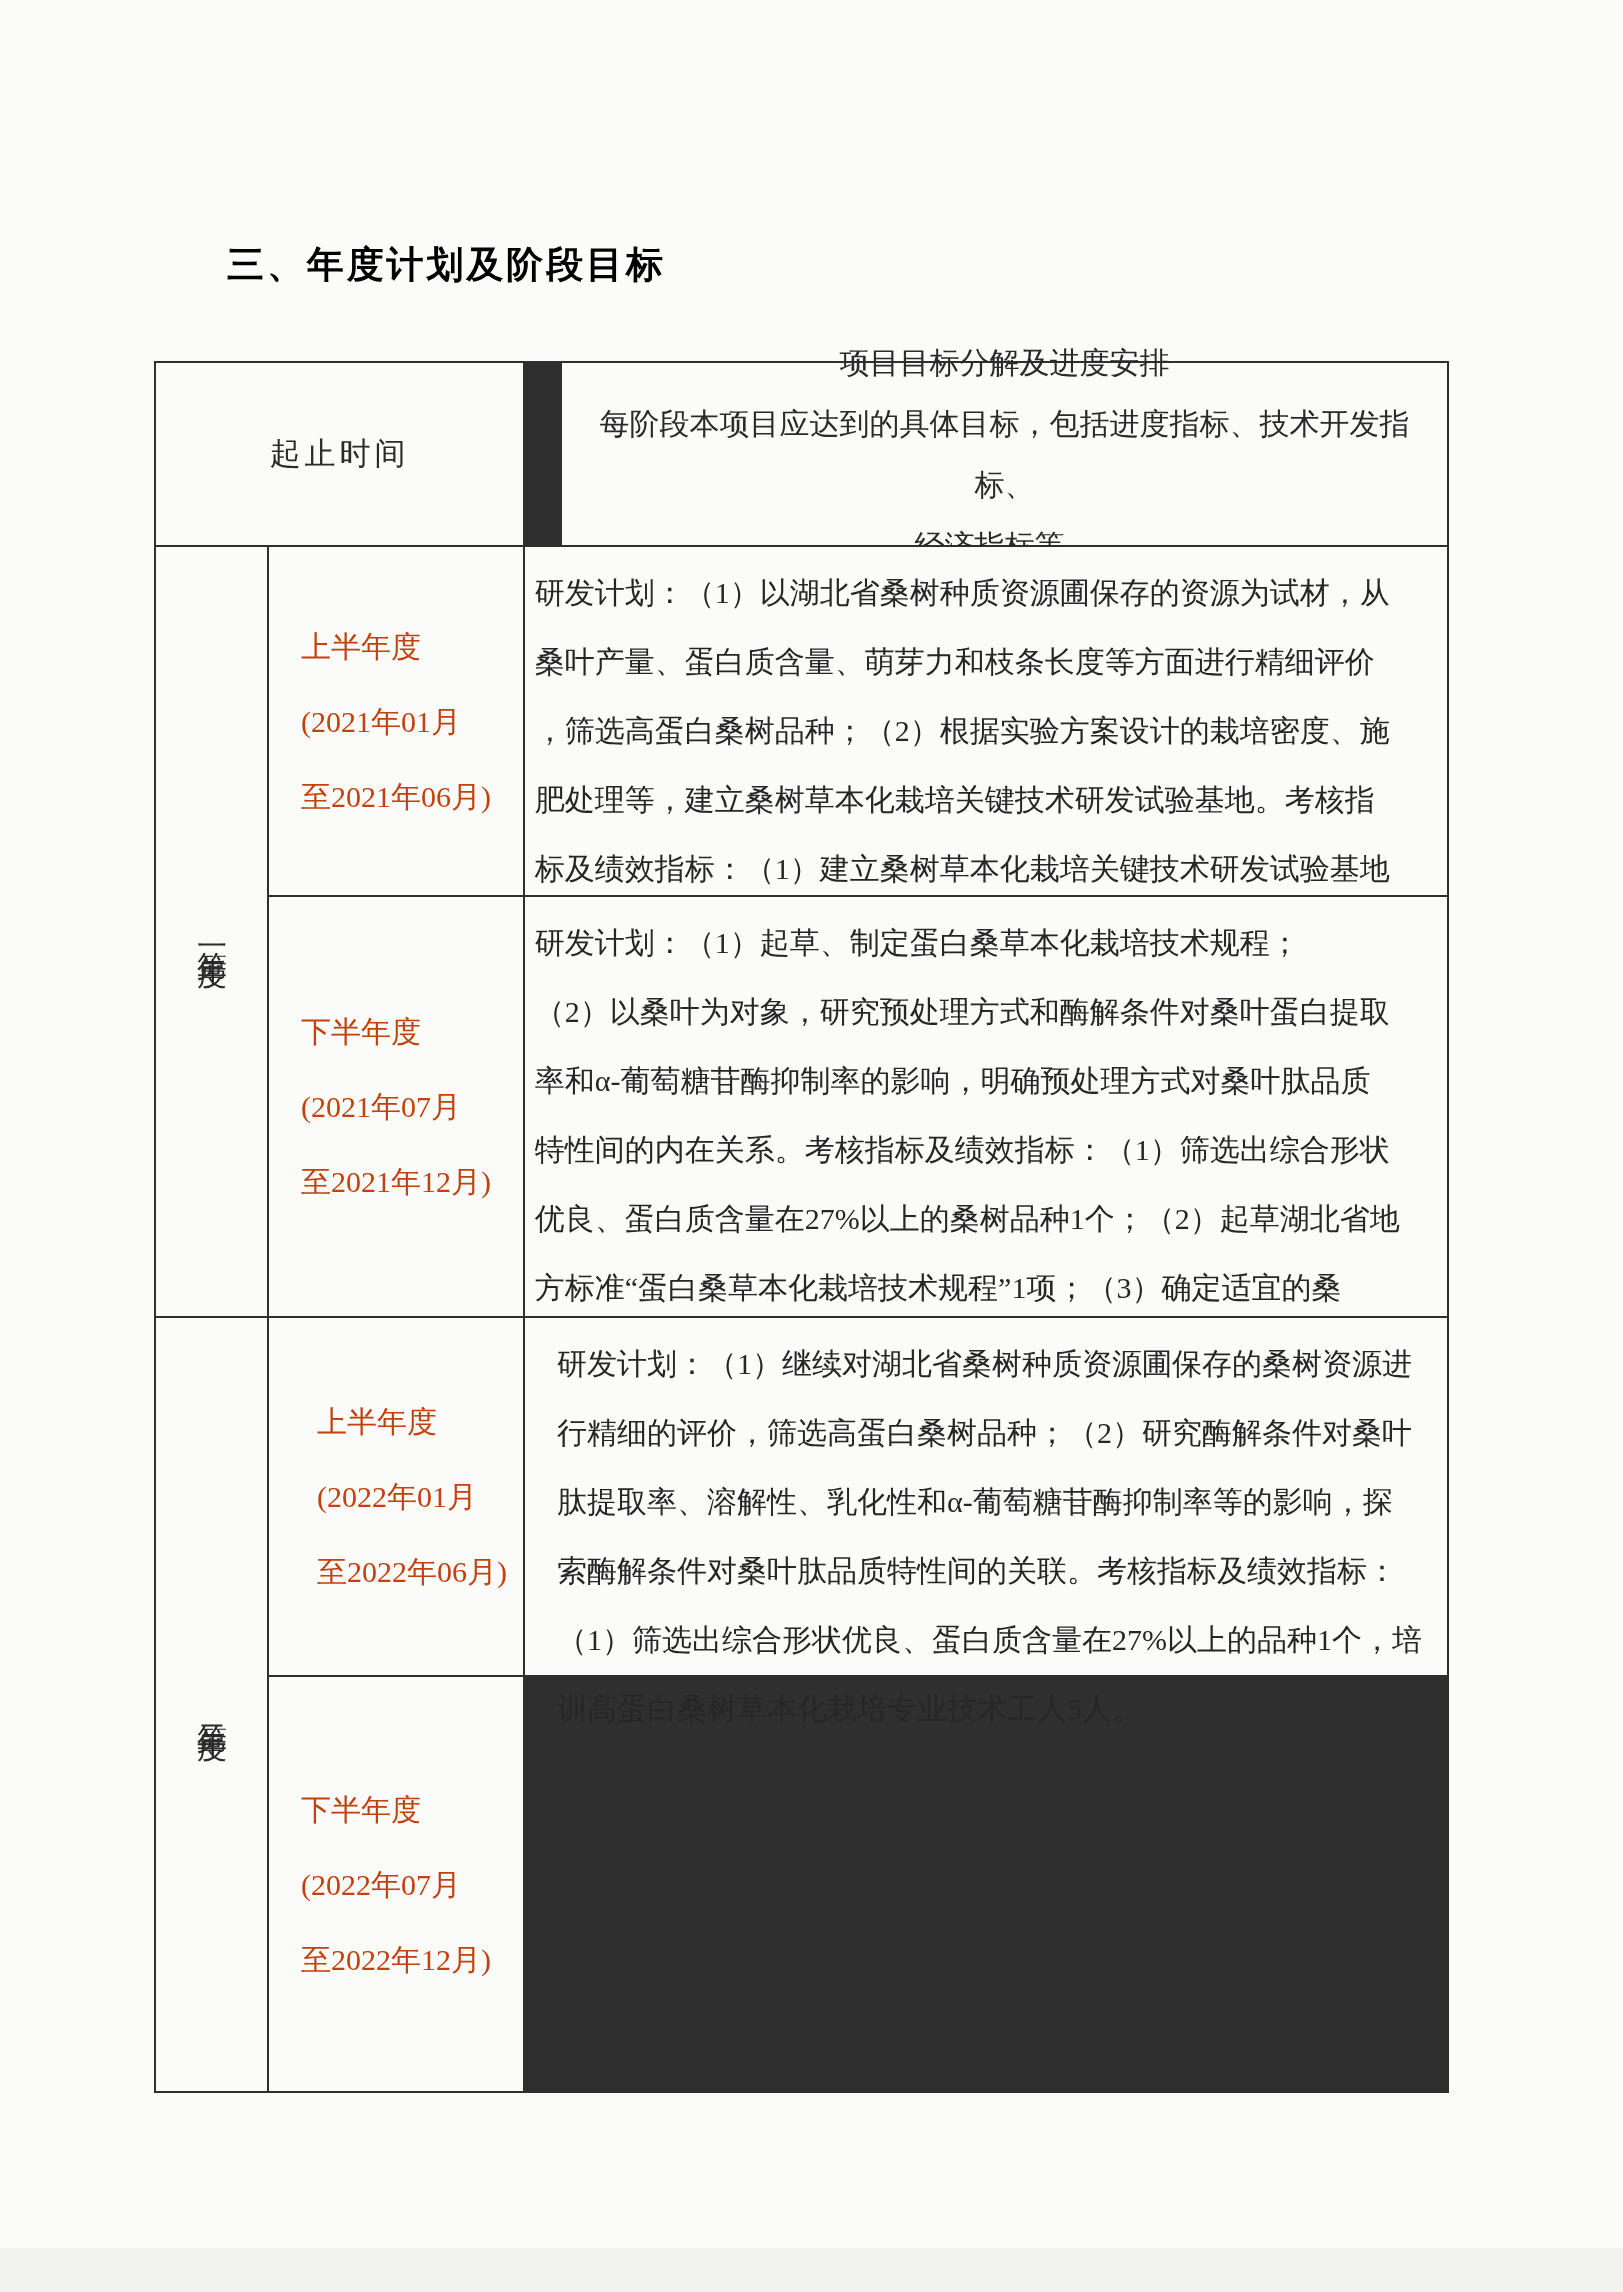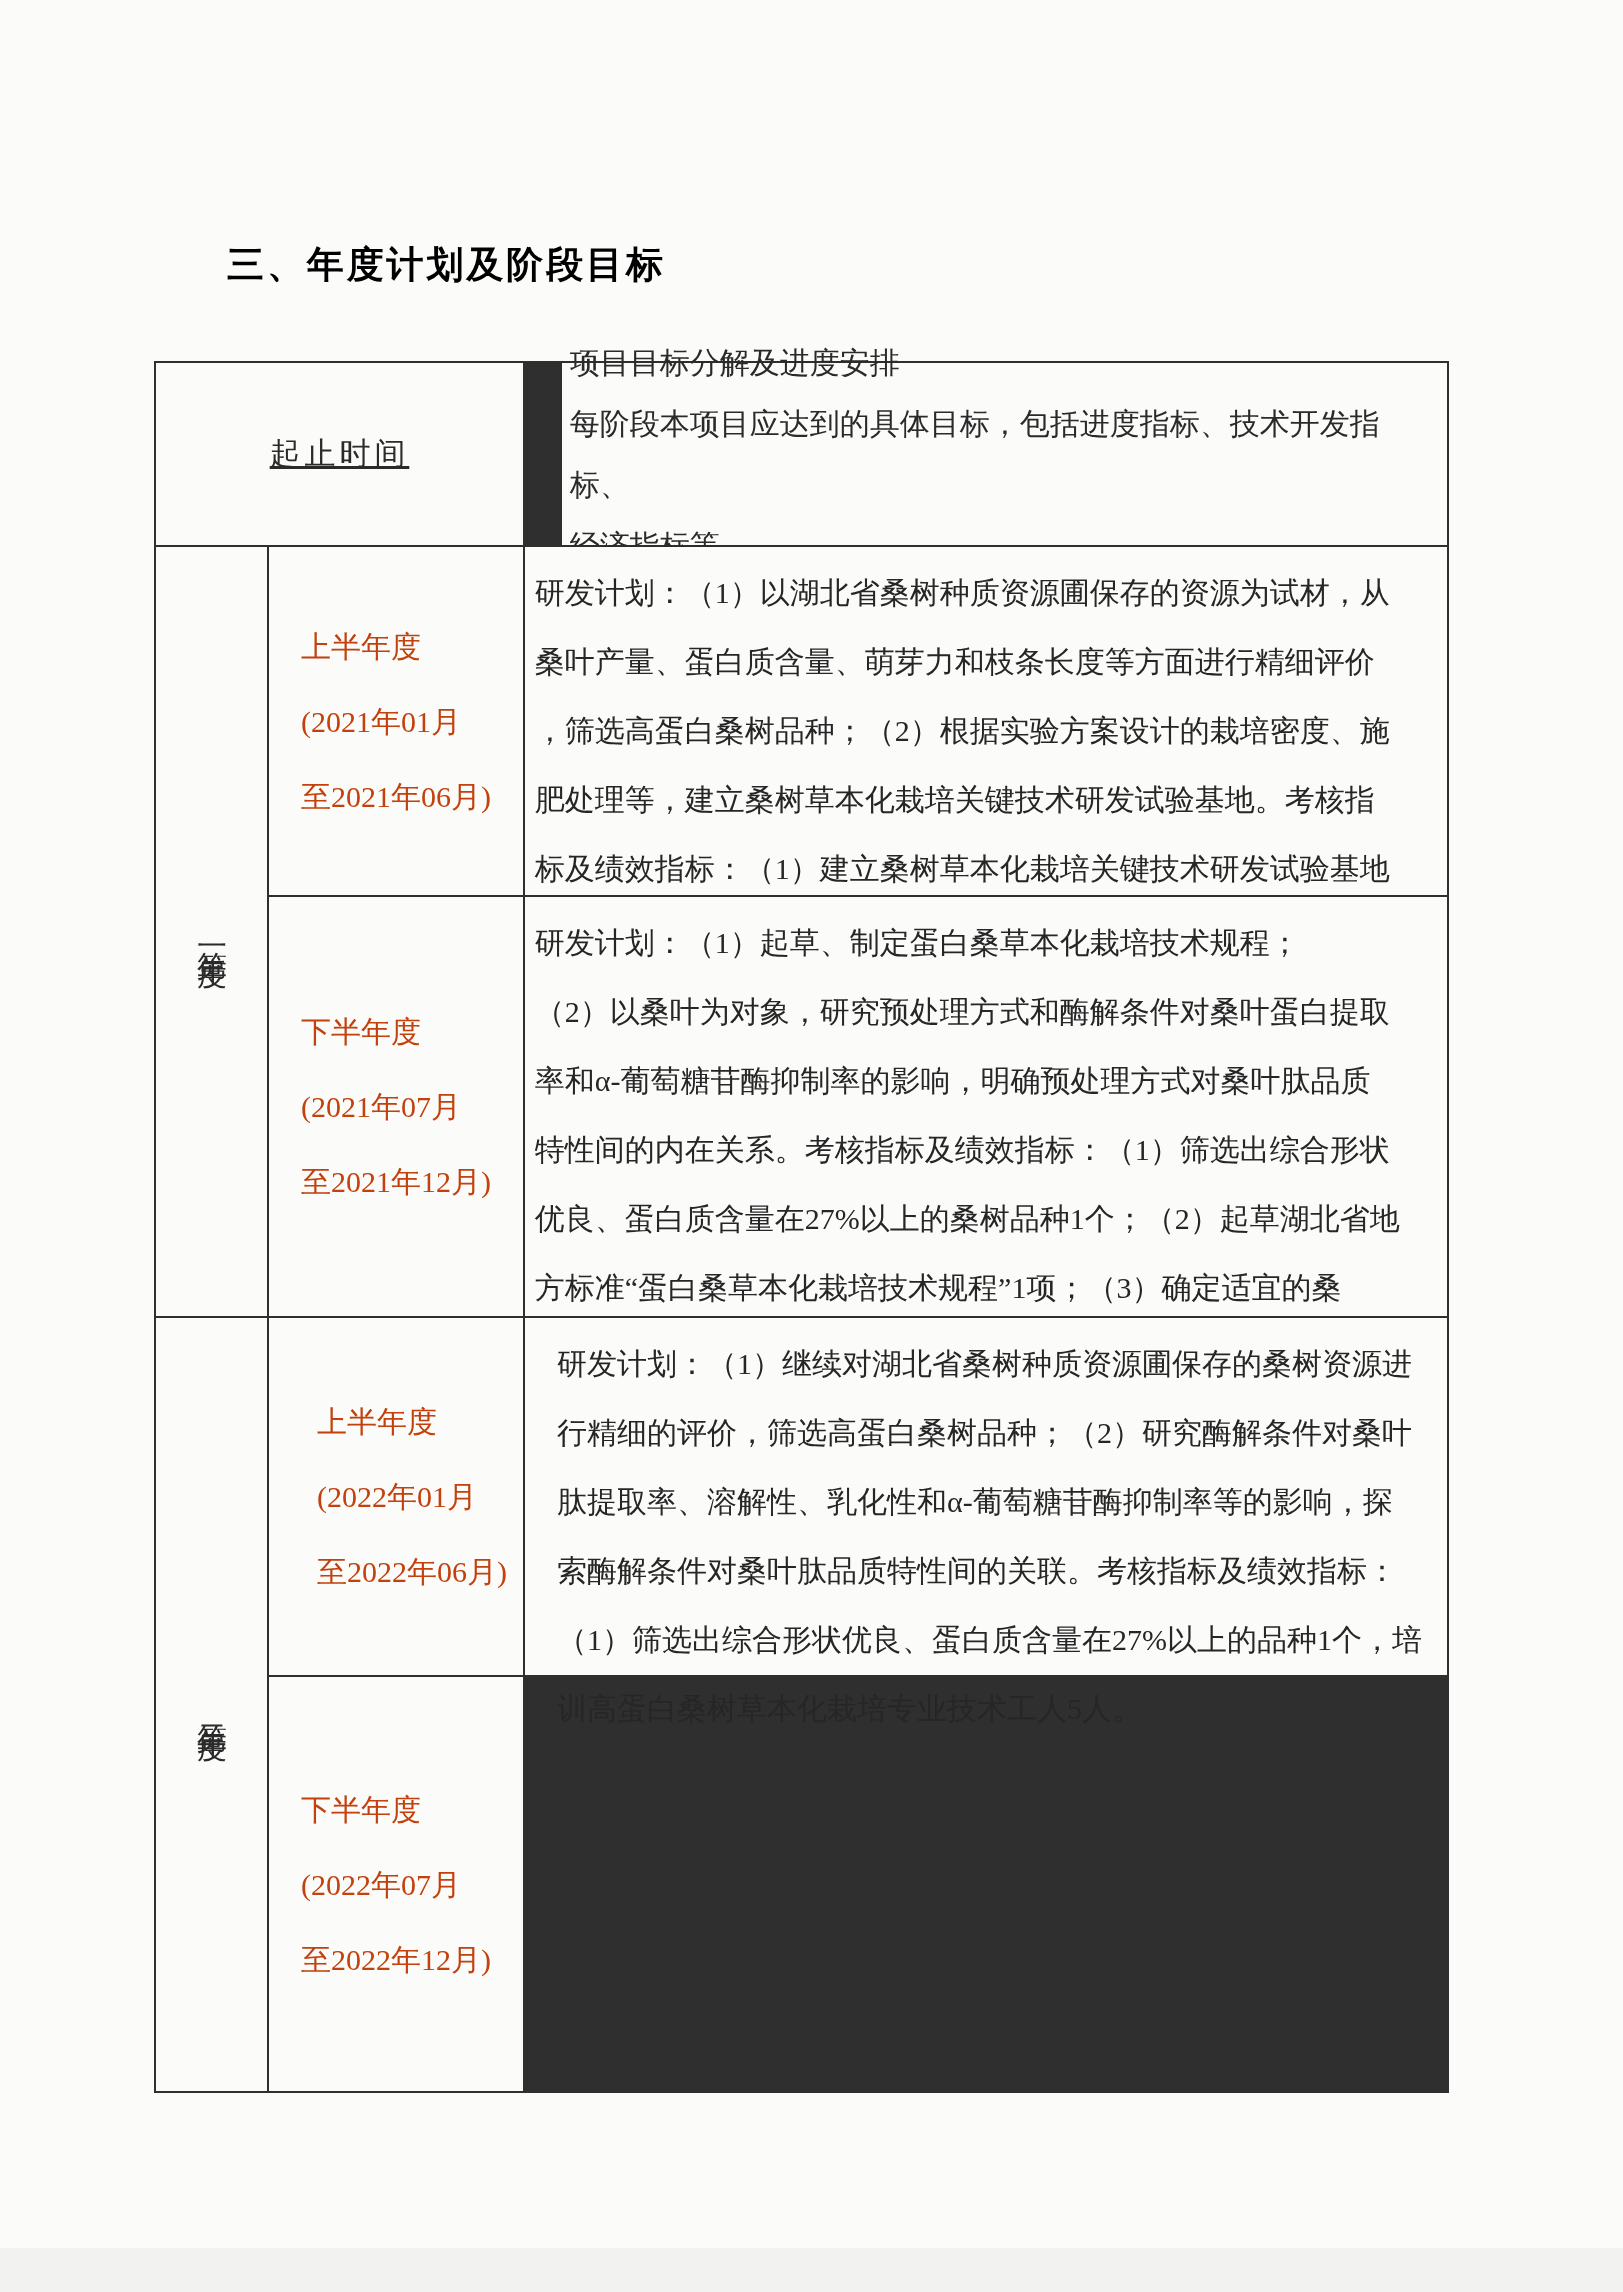--- a/index.html
+++ b/index.html
@@ -28,26 +28,26 @@
     background:#2f2f2f;           
     display:grid;
     grid-template-columns:111px 254px 1fr;
     grid-template-rows:182px 348px 419px 357px 1fr;
     gap:2px;
   }
   .cell{background:#fbfbfa;box-sizing:border-box;}
   .cell-center{display:flex;align-items:center;justify-content:center;}
   .hdr-time{
     grid-column:1/3;grid-row:1;
-    font-size:31px;letter-spacing:3.9px;color:#2a2a2a;text-decoration:underline;
+    font-size:31px;letter-spacing:3.9px;color:#2a2a2a;
   }
   .hdr-goals{
     grid-column:3;grid-row:1;
     font-size:30px;line-height:61px;
-    text-align:left;white-space:pre-line;
+    text-align:center;white-space:pre-line;
     display:flex;align-items:center;justify-content:center;
     color:#2a2a2a;padding:0 7.8px;margin-left:37px;
   }
   .year-cell{
     font-size:30px;color:#2a2a2a;
     writing-mode:vertical-lr;text-orientation:upright;
     letter-spacing:2px;
   }
   .year-1{grid-column:1;grid-row:2/4;}
   .year-2{grid-column:1;grid-row:4/6;}

